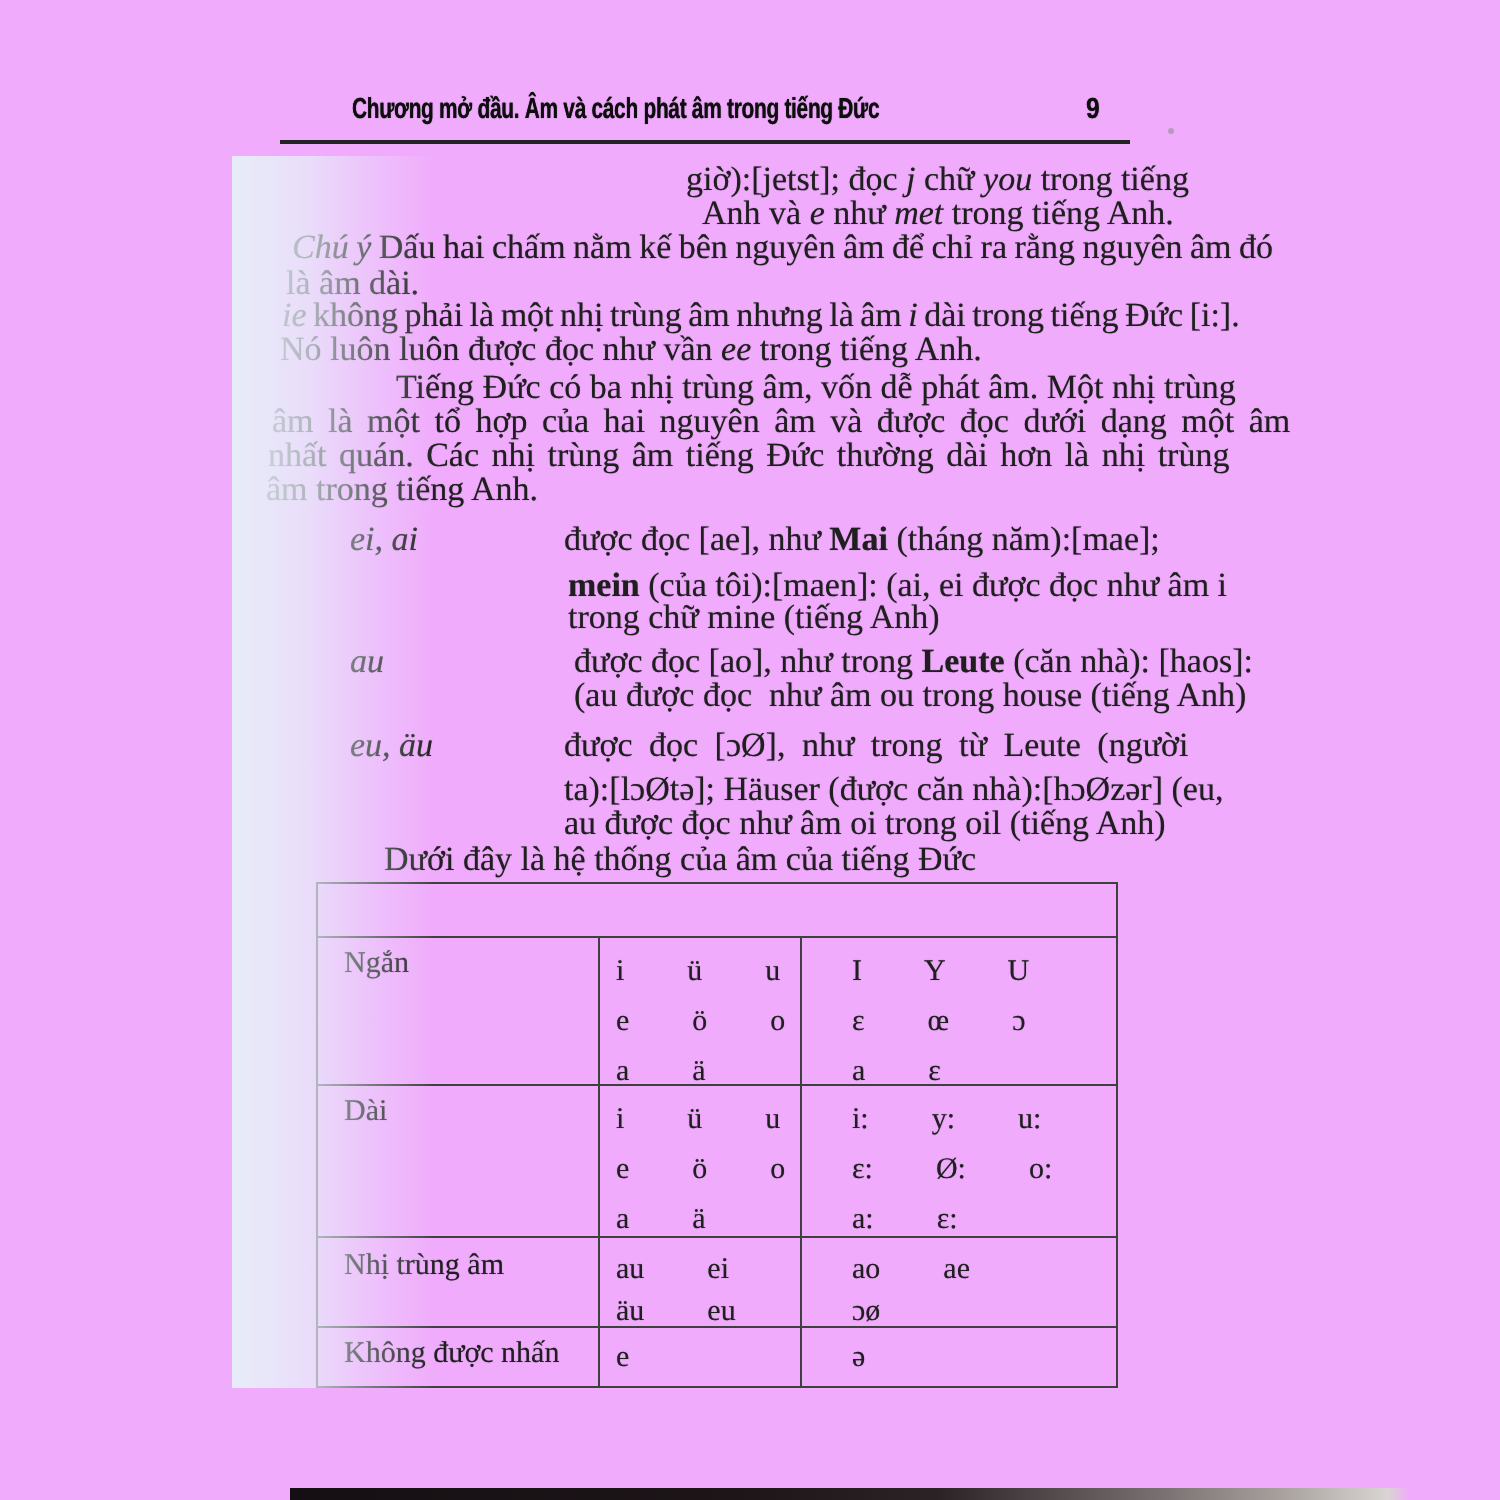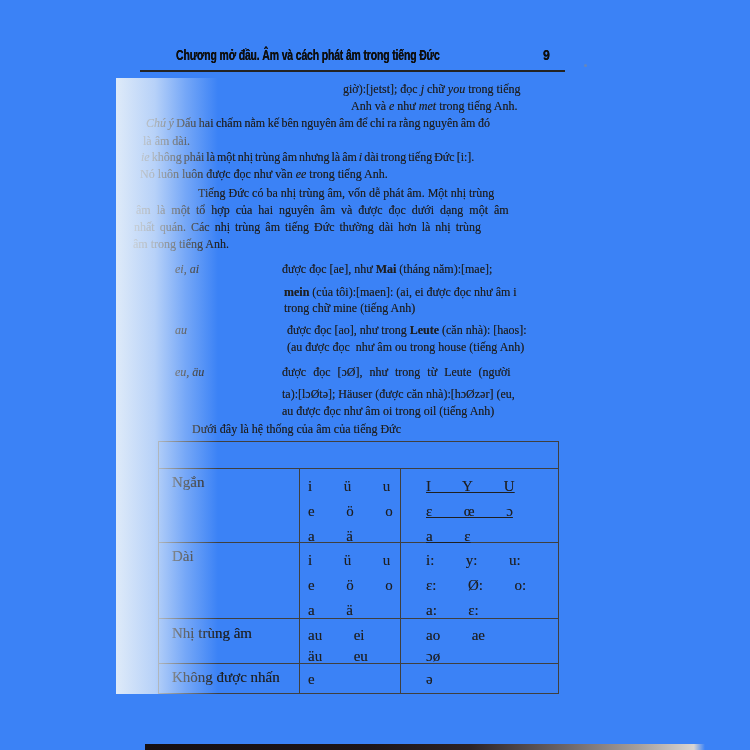--- a/index.html
+++ b/index.html
@@ -1,18 +1,18 @@
 <!DOCTYPE html>
 <html><head>
 <meta charset="utf-8">
 <style>
   html,body{margin:0;padding:0;background:#ffffff;}
   .page{
     position:relative;width:750px;height:750px;margin:0 auto;
-    background:#3b82f6;overflow:hidden;
+    background:#f0abfc;overflow:hidden;
     font-family:"Liberation Serif","DejaVu Serif",serif;
     color:#1f1f1f;
   }
   
   .hdr-title{
     position:absolute;left:176px;top:47px;
     font-family:"Liberation Sans","DejaVu Sans",sans-serif;
     font-weight:700;font-size:14.5px;letter-spacing:-0.2px;
     white-space:nowrap;color:#0e0e0e;
     transform:scaleX(0.72);transform-origin:left top;
@@ -21,21 +21,21 @@
   .hdr-pageno{
     position:absolute;left:543px;top:47px;
     font-family:"Liberation Sans","DejaVu Sans",sans-serif;
     font-weight:700;font-size:14.5px;color:#0e0e0e;
     transform:scaleX(0.85);transform-origin:left top;
     text-shadow:0 0 .5px #111;
   }
   .hdr-rule{position:absolute;left:140px;top:70px;width:425px;height:2px;background:#232323;}
   
   .bline{
-    position:absolute;font-size:12px;line-height:17px;white-space:pre;
+    position:absolute;font-size:17px;line-height:17px;white-space:pre;
     text-shadow:0 0 .45px rgba(20,20,20,.55);
   }
   .bline .i{font-style:italic;}
   .bline .b{font-weight:700;}
   
   .ipa-table{
     position:absolute;left:158px;top:441px;width:401px;
     border:1px solid #3f3f3f;font-size:15px;box-sizing:border-box;
     background:transparent;
     text-shadow:0 0 .45px rgba(20,20,20,.5);
@@ -106,21 +106,21 @@
     </div>
   <div class="trow" style="height: 74px;">
         <div class="c1" style="padding-top: 5px;">
           <span class="rowlabel">Ngắn</span>
         </div>
         <div class="c2" style="padding-top: 5px;">
           <div class="cellline" style="line-height: 25px;">i  ü  u</div>
           <div class="cellline" style="line-height: 25px;">e  ö  o</div>
           <div class="cellline" style="line-height: 25px;">a  ä</div>
         </div>
-        <div class="c3" style="padding-top: 5px; text-decoration: underline;">
+        <div class="c3" style="padding-top: 5px;">
           <div class="cellline" style="line-height: 25px;">I  Y  U</div>
           <div class="cellline" style="line-height: 25px;">ε  œ  ɔ</div>
           <div class="cellline" style="line-height: 25px;">a  ε</div>
         </div>
       </div>
       <div class="trow" style="height: 76px;">
         <div class="c1" style="padding-top: 5px;">
           <span class="rowlabel">Dài</span>
         </div>
         <div class="c2" style="padding-top: 5px;">

